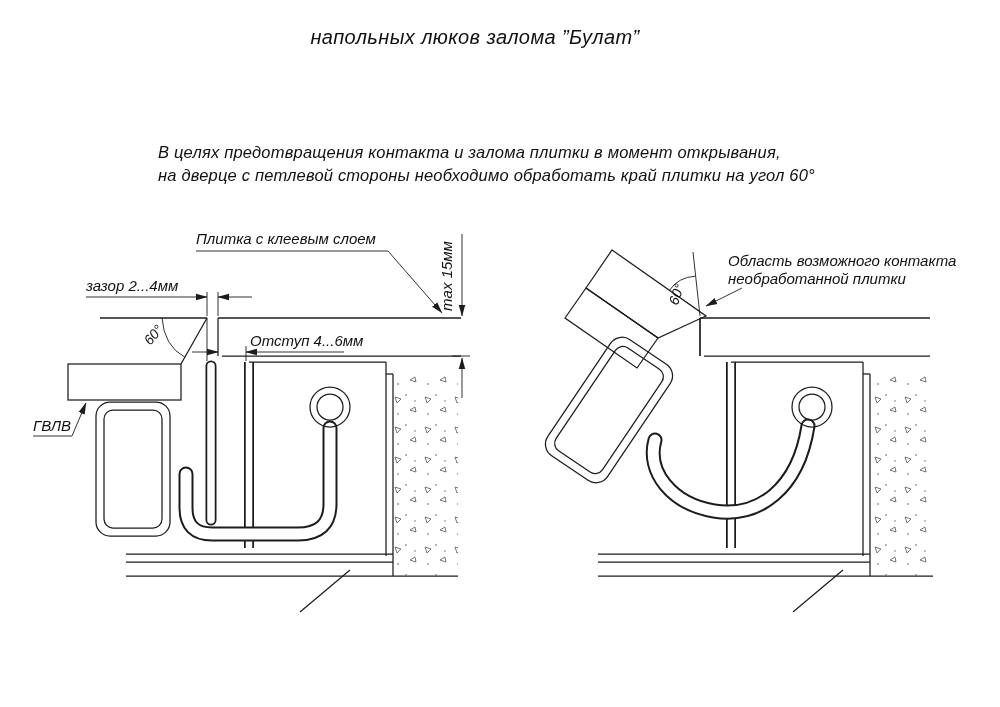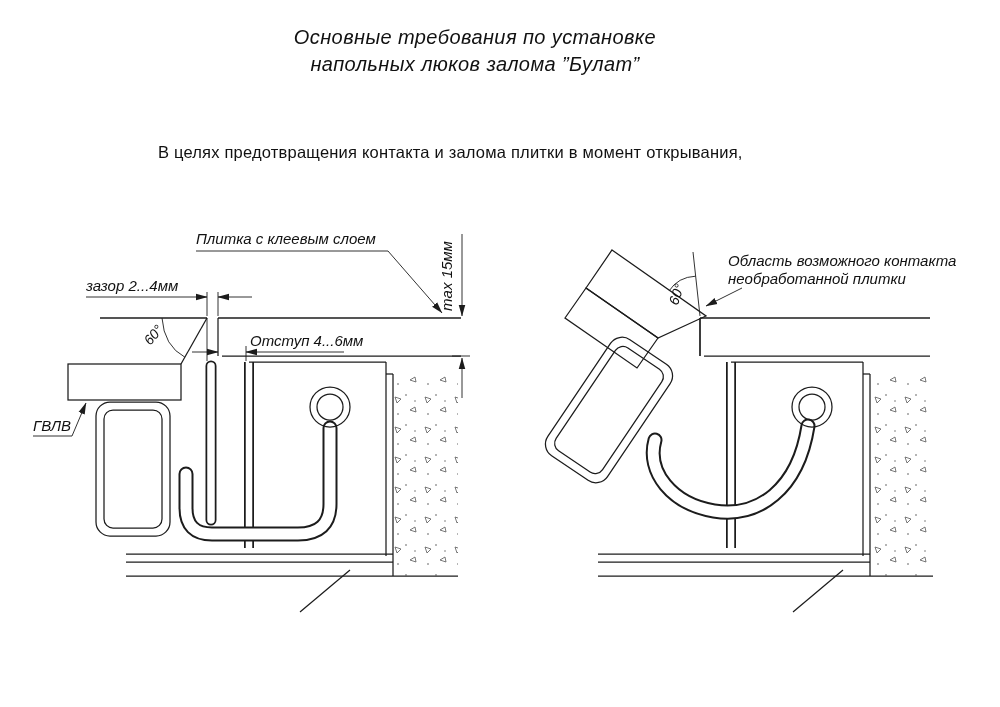--- a/index.html
+++ b/index.html
@@ -1,41 +1,41 @@
 <!DOCTYPE html>
 <html><head>
 <meta charset="utf-8">
 <style>
   *{margin:0;padding:0;box-sizing:border-box}
   html,body{background:#fff}
   .page{position:relative;width:1000px;height:707px;background:#fff;overflow:hidden;
         font-family:"Liberation Sans",sans-serif;color:#111}
   .title{position:absolute;top:24px;left:0;width:950px;text-align:center;
          font-style:italic;font-size:20px;line-height:27px;letter-spacing:.4px}
-  .note{position:absolute;top:141px;left:158px;font-size:16.5px;
+  .note{position:absolute;top:141px;left:158px;font-style:italic;font-size:16.5px;
         line-height:23px;letter-spacing:.2px}
   svg.draw{position:absolute;left:0;top:0}
   .ln{stroke:#1c1c1c;stroke-width:1.25;fill:none}
   .ln2{stroke:#1c1c1c;stroke-width:1.7;fill:none}
   .thin{stroke:#1c1c1c;stroke-width:.9;fill:none}
   .lbl{font-family:"Liberation Sans",sans-serif;font-style:italic;font-size:15px;fill:#111}
   .lbs{font-family:"Liberation Sans",sans-serif;font-style:italic;font-size:14px;fill:#111}
 </style>
 </head>
 <body>
 
 <div class="page">
 
   <div class="title">
-    <div>Основные требования по установке</div>
     <div>напольных люков залома ”Булат”</div>
   </div>
 
   <div class="note">
     <div>В целях предотвращения контакта и залома плитки в момент открывания,</div>
+    <div>на дверце с петлевой стороны необходимо обработать край плитки на угол 60°</div>
   </div>
 
   <svg class="draw" width="1000" height="707" viewBox="0 0 1000 707">
     <defs>
       <marker id="arr" viewBox="0 0 12 8" refX="11.5" refY="4" markerWidth="13" markerHeight="9" orient="auto-start-reverse">
         <path d="M12,4 L0,0.6 L0,7.4 Z" fill="#1c1c1c"></path>
       </marker>
       <pattern id="xh" width="8" height="8" patternUnits="userSpaceOnUse">
         <rect width="8" height="8" fill="#ffffff"></rect>
         <path d="M0,0 L8,8 M8,0 L0,8" stroke="#2c2c2c" stroke-width="0.6" fill="none"></path>

